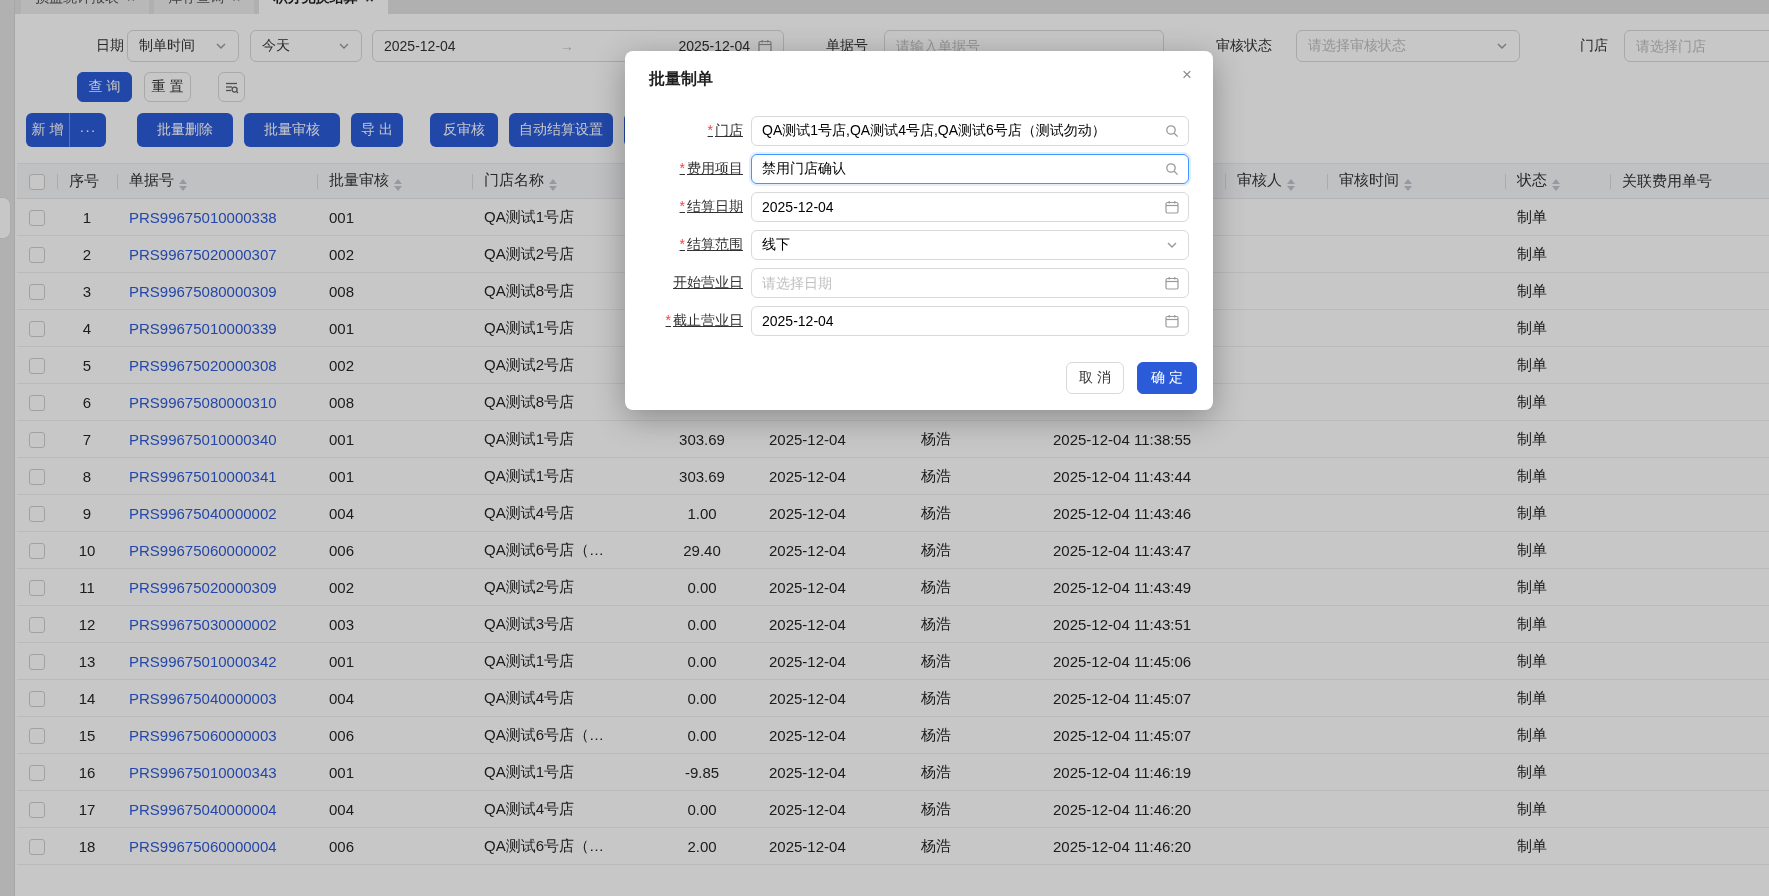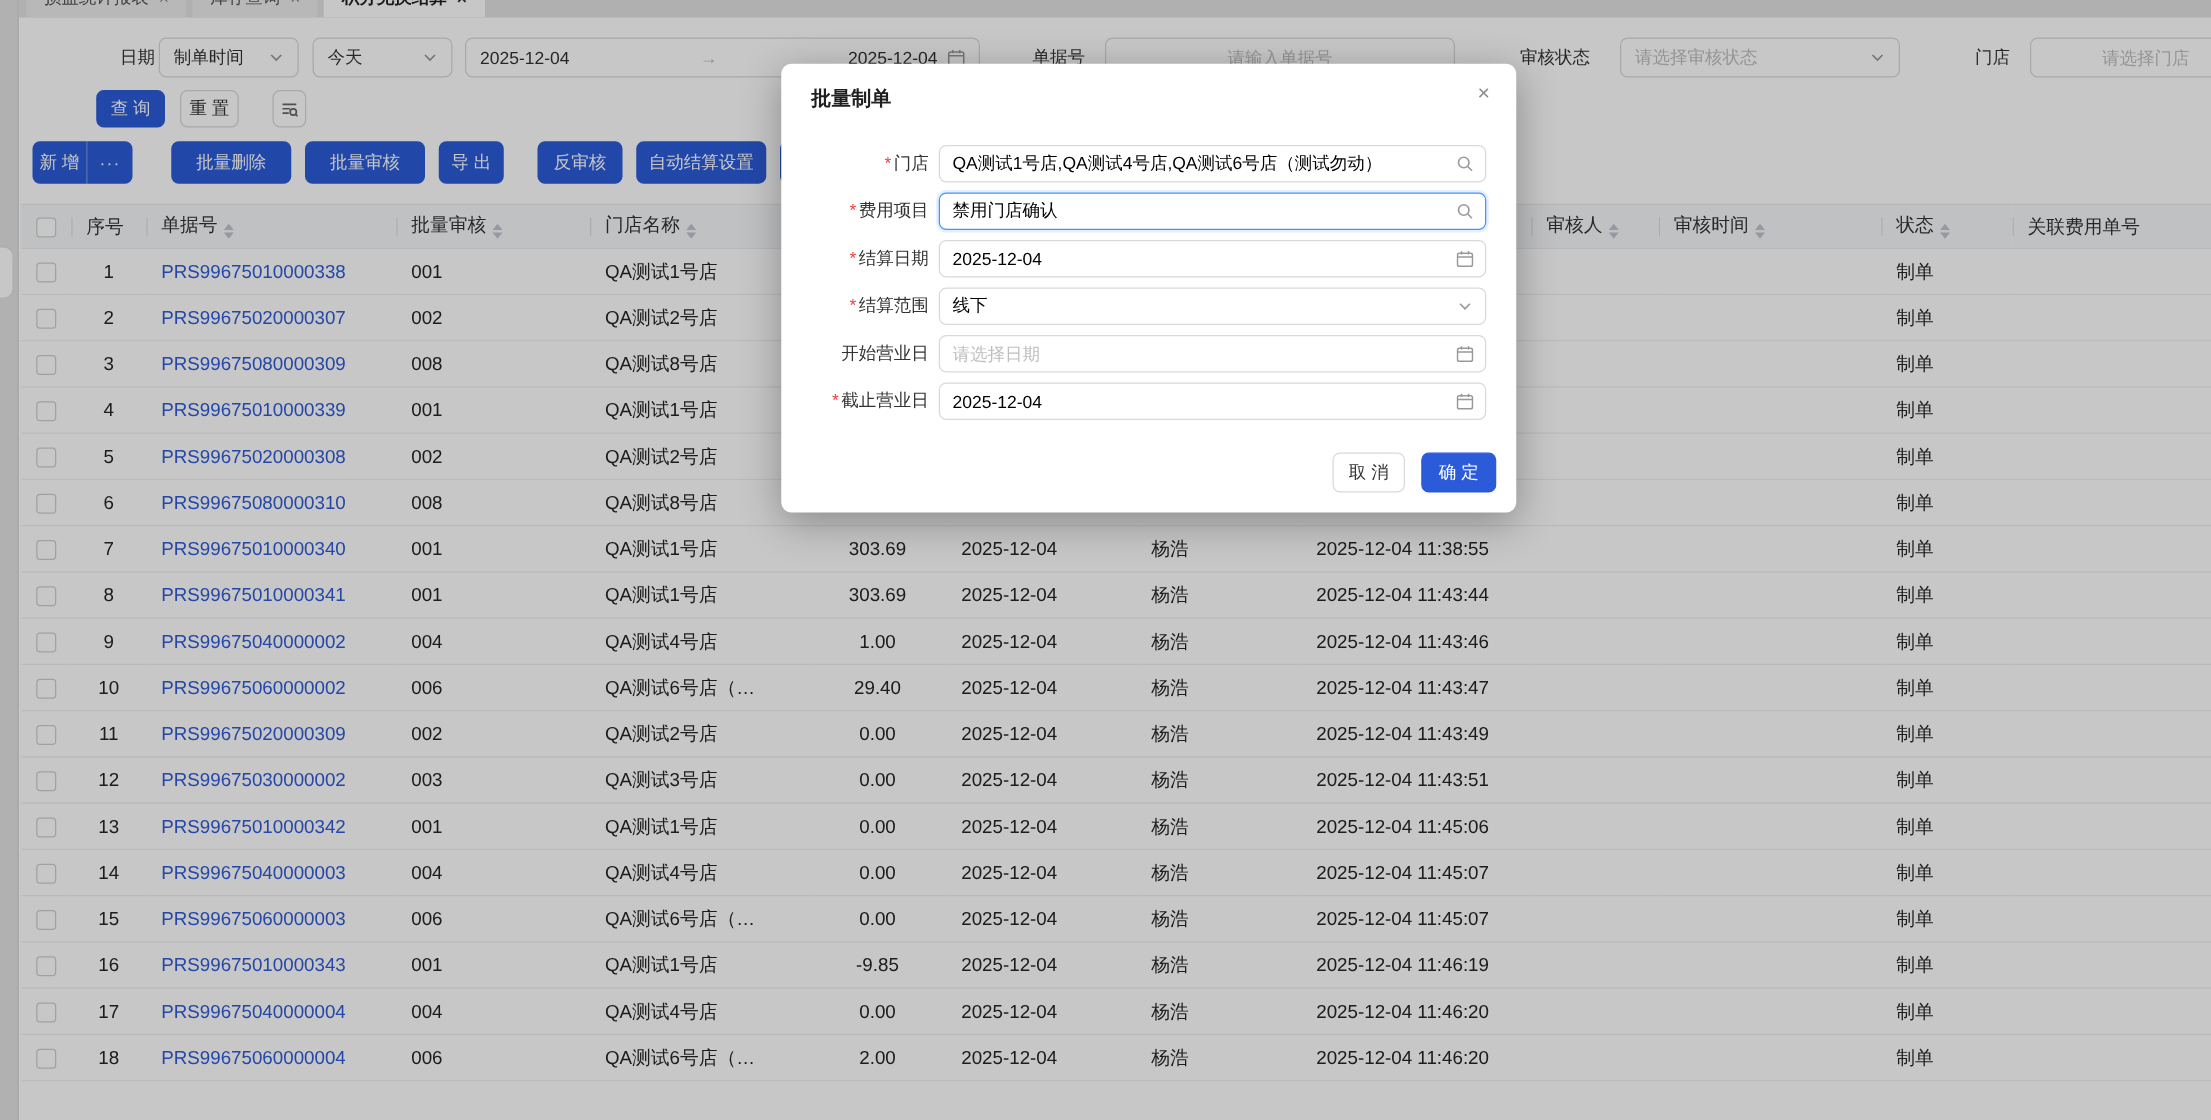--- a/index.html
+++ b/index.html
@@ -21,21 +21,21 @@
 
   .content { position:absolute; left:15px; top:14px; right:0; bottom:0; background:#fff; }
 
   
   .filter-row { position:absolute; left:0; top:16px; right:12px; height:34px; }
   .flabel { position:absolute; top:7px; font-size:14px; color:#333; white-space:nowrap; }
   .ctrl { position:absolute; top:0; height:32px; background:#fff; border:1px solid #d9d9d9; border-radius:6px; display:flex; align-items:center; padding:0 11px; font-size:14px; color:#333; }
   .ctrl .ph, input.ph-input::placeholder { color:#bfbfbf; }
   .ctrl .grow { flex:1; }
   .chev { width:12px; height:12px; flex:0 0 auto; margin-left:8px; }
-  .ctrl input { border:none; outline:none; width:100%; font:inherit; color:#333; background:transparent;text-align:center; }
+  .ctrl input { border:none; outline:none; width:100%; font:inherit; color:#333; background:transparent; }
   .range-sep { color:#bfbfbf; margin:0 14px; }
   .cal-ic, .mag-ic { flex:0 0 auto; margin-left:8px; }
 
   
   .query-row { position:absolute; left:0; top:58px; height:30px; }
   .btn { display:inline-flex; align-items:center; justify-content:center; height:30px; border-radius:6px; border:1px solid #d9d9d9; background:#fff; color:#333; font-size:14px; cursor:pointer; white-space:nowrap; }
   .btn.primary { background:var(--primary,#2b5bd8); border-color:var(--primary,#2b5bd8); color:#fff; }
   .q-search { position:absolute; left:62px; width:55px; }
   .q-reset { position:absolute; left:129px; width:47px; }
   .q-tool { position:absolute; left:203px; width:27px; padding:0; }
@@ -63,21 +63,21 @@
   .sort .dn { border-top:5px solid #c0c4cc; }
   .table-footer { position:absolute; left:0; right:0; top:852px; bottom:0; background:#fff; }
 
   
   .mask { position:absolute; inset:0; background:rgba(0,0,0,0.22); z-index:50; }
   .modal { position:absolute; left:625px; top:51px; width:588px; border-radius:8px; background:#fff; box-shadow:0 8px 32px rgba(0,0,0,.3); z-index:60; padding:18px 0 16px; }
   .modal-title { font-size:16px; font-weight:700; color:#1f1f1f; padding:0 24px; }
   .modal-close { position:absolute; right:16px; top:14px; width:20px; height:20px; display:flex; align-items:center; justify-content:center; color:#8c8c8c; font-size:17px; cursor:pointer; }
   .modal-body { margin-top:26px; display:flex; flex-direction:column; gap:8px; }
   .m-row { display:flex; align-items:center; height:30px; padding-right:24px; }
-  .m-label { width:118px; flex:0 0 118px; text-align:right; font-size:14px; color:#333; white-space:nowrap; }
+  .m-label { width:118px; flex:0 0 118px; text-align:right; font-size:14px; color:#333; white-space:nowrap;text-decoration:underline; }
   .req { color:#f53f3f; margin-right:2px; }
   .m-input { flex:1; margin-left:8px; height:30px; border:1px solid #d9d9d9; border-radius:6px; display:flex; align-items:center; padding:0 10px; position:relative; background:#fff; }
   .m-input.focused { border-color:#4096ff; box-shadow:0 0 0 2px rgba(22,119,255,.12); }
   .m-input input { border:none; outline:none; width:100%; font:inherit; font-size:14px; color:#000000; background:transparent; padding-right:22px; }
   .m-input .ic { position:absolute; right:9px; top:50%; transform:translateY(-50%); display:flex; }
   .modal-footer { margin-top:26px; display:flex; justify-content:flex-end; gap:13px; padding-right:16px; }
   .m-cancel { width:58px; height:32px; }
   .m-ok { width:60px; height:32px; }
 </style>
 </head>

